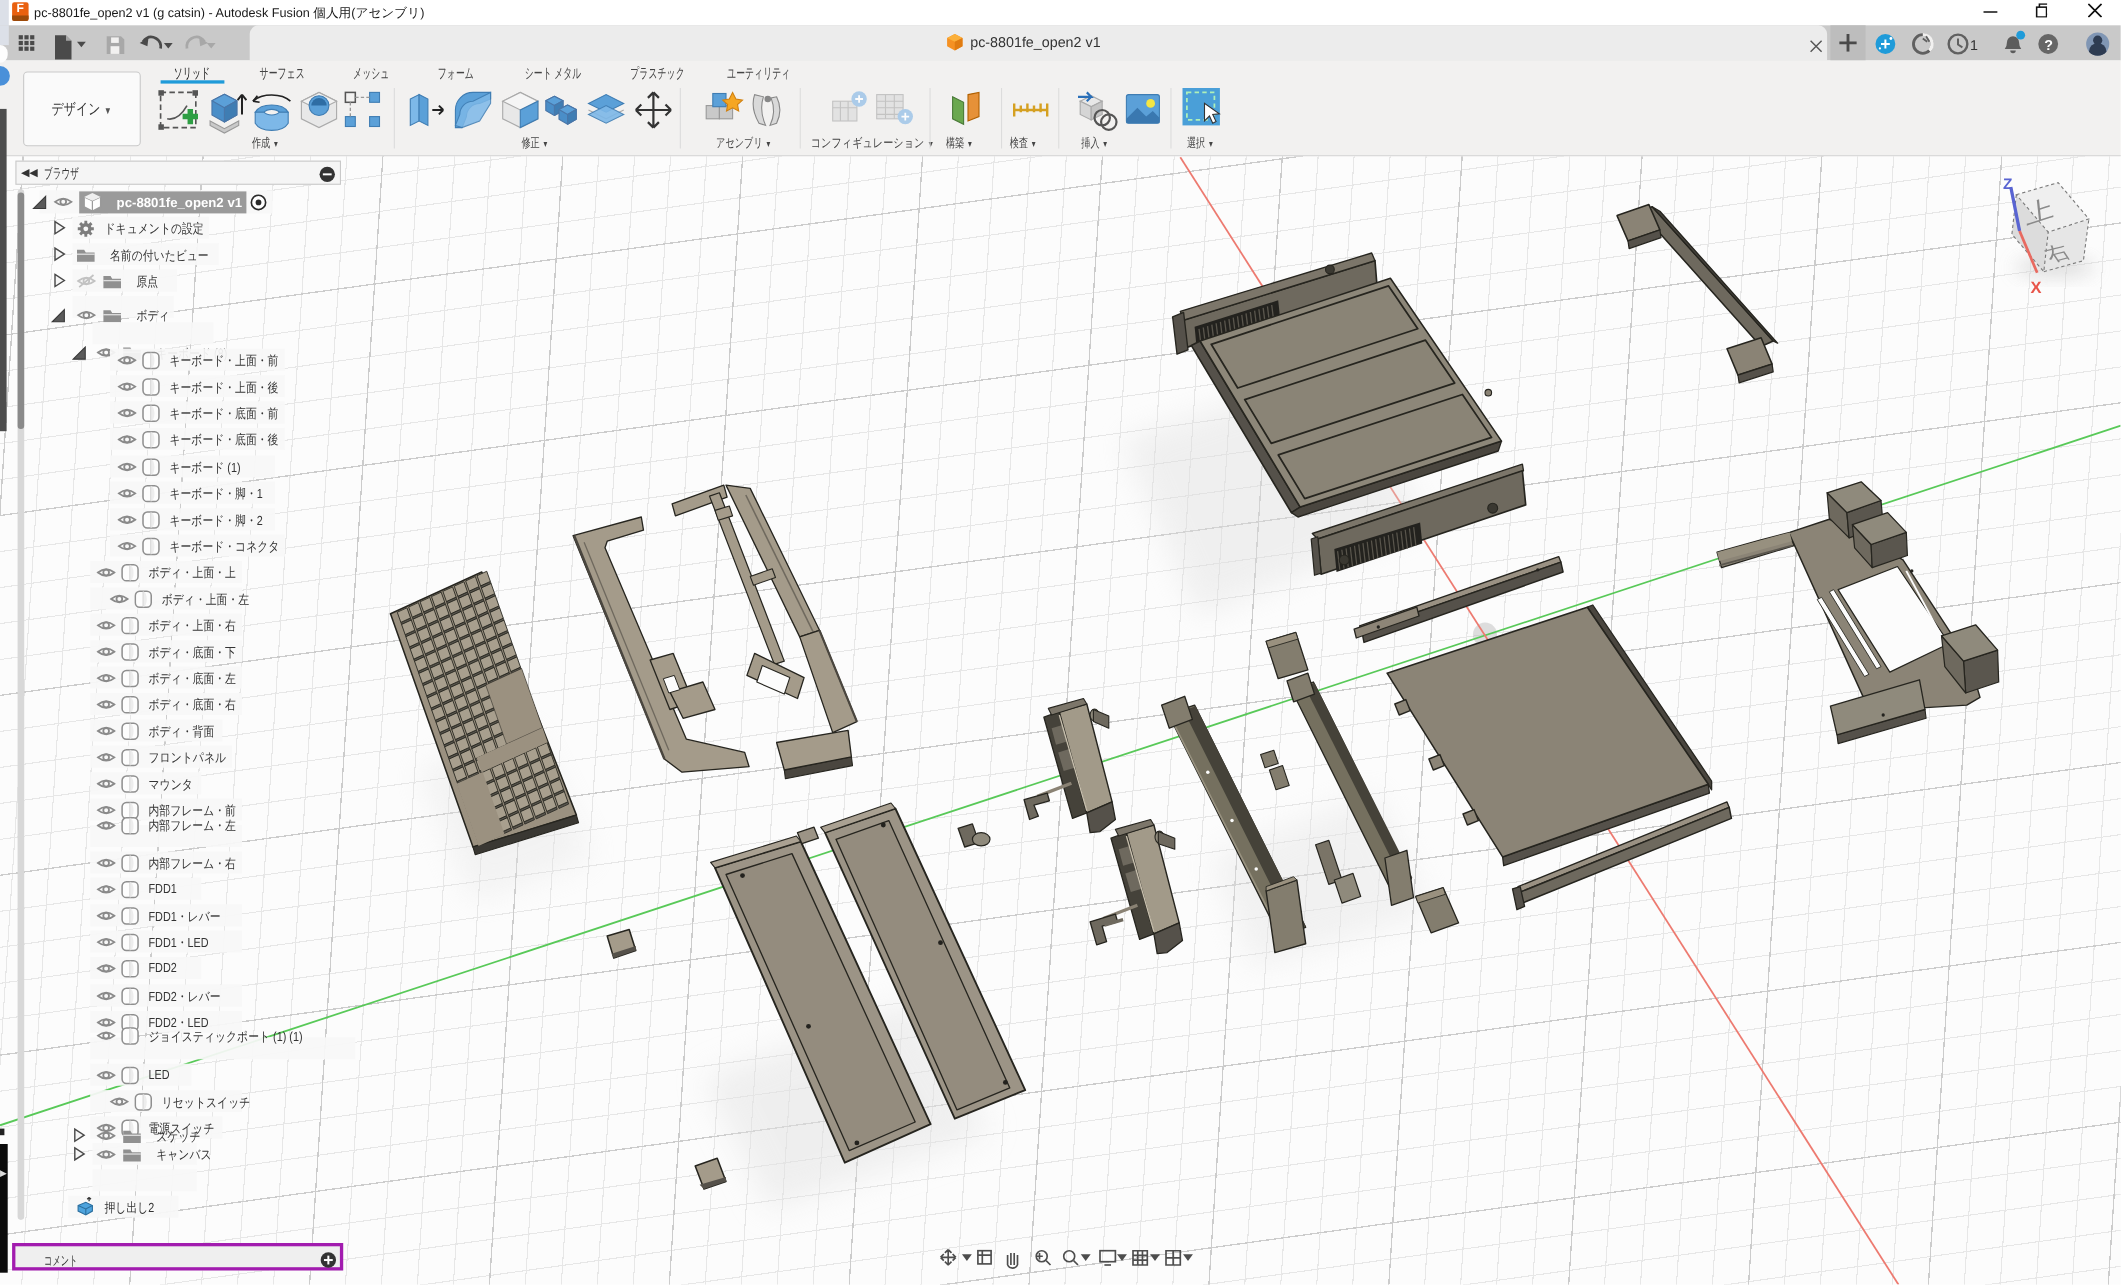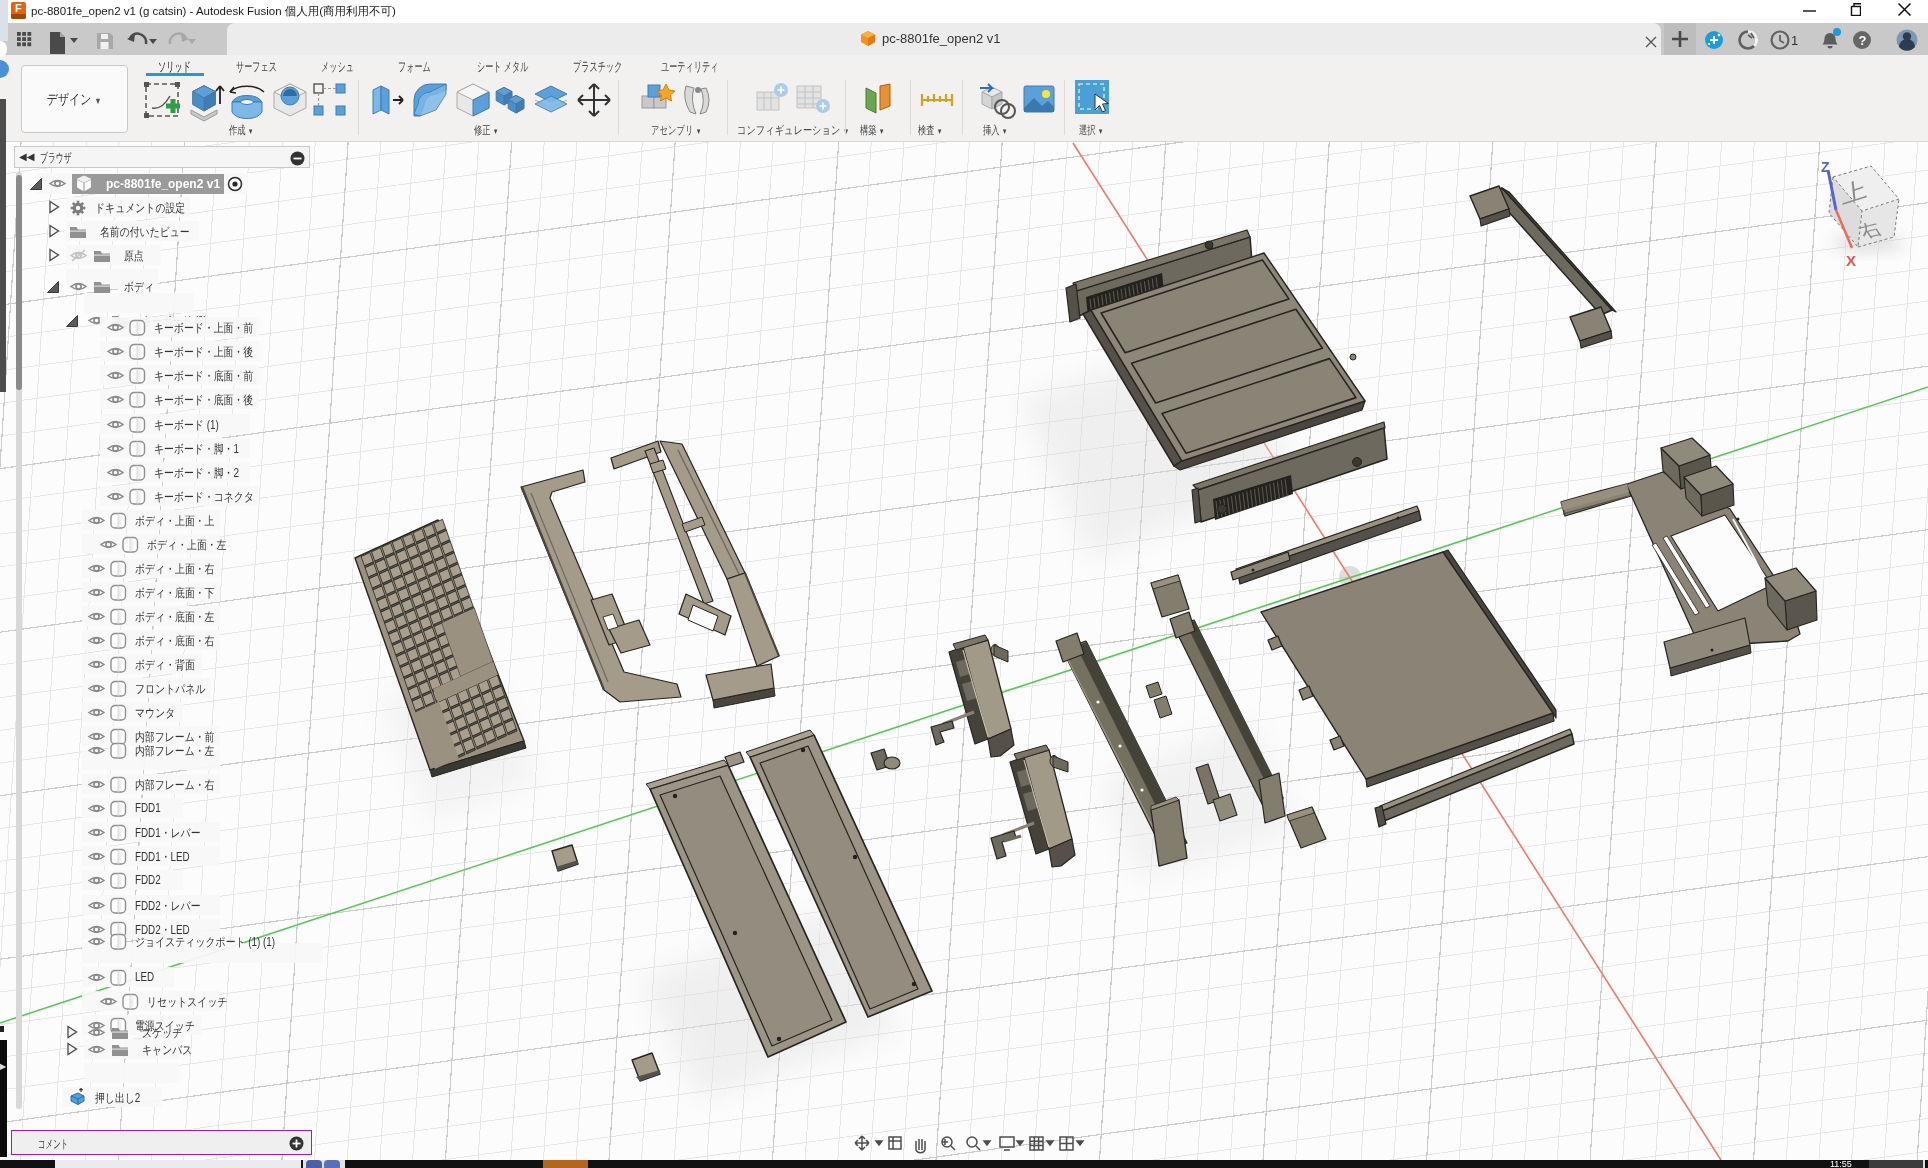--- a/index.html
+++ b/index.html
@@ -30,21 +30,21 @@
 background:
 repeating-linear-gradient(90deg,#cccccc 0 1.2px,transparent 1.2px 165px),
 repeating-linear-gradient(0deg,#cccccc 0 1.2px,transparent 1.2px 165px),
 repeating-linear-gradient(90deg,#e7e7e7 0 1px,transparent 1px 33px),
 repeating-linear-gradient(0deg,#e7e7e7 0 1px,transparent 1px 33px);
 transform-origin:4950px 4950px;
 transform:matrix(1,-0.138,-0.065,1,0,0);}
 #bheader{position:absolute;left:0;top:0;width:296px;height:22px;background:#f5f5f5;border:1px solid #c9c9c9;font-size:12.5px;color:#333}
 .trow{position:absolute;height:20px;background:rgba(248,248,248,0.93);font-size:12px;color:#333;white-space:nowrap}
 .jt{position:absolute;top:3px;font-size:12px;color:#333;white-space:nowrap;transform:scaleX(0.82);transform-origin:0 50%}
-#comment{position:absolute;left:11px;top:1130px;width:301px;height:25px;background:#efefef;border:1px solid #a21caf;font-size:12px;color:#333}
+#comment{position:absolute;left:11px;top:1130px;width:301px;height:25px;background:#efefef;border:3px solid #a21caf;font-size:12px;color:#333}
 
 #taskbar{position:absolute;left:0;top:1160px;width:1928px;height:8px;background:#111}
 </style></head>
 <body>
 <div id="app">
 <div id="canvas">
  <div id="gridwrap">
         <div id="gridplane"></div>
       </div>
  <svg id="scene" width="1928" height="1026" viewBox="0 142 1928 1026" style="position:absolute;left:0;top:0">
@@ -609,21 +609,21 @@
           <path d="M1030 1137 h13 v13 h-13 Z M1030 1141.3 h13 M1030 1145.6 h13 M1034.3 1137 v13 M1038.6 1137 v13"></path>
           <polygon points="1047,1141 1053,1141 1050,1145" fill="#4d4d4d"></polygon>
           <path d="M1060 1137 h13 v13 h-13 Z M1060 1143.5 h13 M1066.5 1137 v13"></path>
           <polygon points="1077,1141 1083,1141 1080,1145" fill="#4d4d4d"></polygon>
         </g>
       </svg>
 </div>
 <div id="titlebar">
       <div style="position:absolute;left:0;top:0;width:8px;height:23px;background:#dce0e8"></div>
  <div id="appicon"></div>
- <div class="txt">pc-8801fe_open2 v1 (g catsin) - Autodesk Fusion 個人用(商用利用不可)</div>
+ <div class="txt">pc-8801fe_open2 v1 (g catsin) - Autodesk Fusion 個人用(アセンブリ)</div>
  <svg class="winbtn" style="left:1803px;top:4px" width="13" height="13">
         <line x1="0" y1="7" x2="13" y2="7" stroke="#111" stroke-width="1.4"></line>
       </svg>
  <svg class="winbtn" style="left:1848px;top:3px" width="16" height="16">
         <rect x="3.5" y="3.5" width="9" height="9" fill="none" stroke="#111" stroke-width="1.4"></rect>
         <path d="M6 3.5 V0.7 H15.3 V10 H12.5" fill="none" stroke="#111" stroke-width="1.4"></path>
       </svg>
  <svg class="winbtn" style="left:1898px;top:3px" width="13" height="13">
         <path d="M0.5 0.5 L12.5 12.5 M12.5 0.5 L0.5 12.5" stroke="#111" stroke-width="1.5"></path>
       </svg>
@@ -1388,23 +1388,13 @@
 </div>
 <div id="edgeart">
       <div style="position:absolute;left:0;top:23px;width:8px;height:18px;background:#dce0e8"></div>
       <div style="position:absolute;left:0;top:41px;width:7px;height:16px;background:#fdfdfd;border-radius:0 8px 8px 0"></div>
       <div style="position:absolute;left:0;top:60px;width:9px;height:18px;background:#4a90d9;border-radius:0 9px 9px 0"></div>
       <div style="position:absolute;left:0;top:99px;width:6px;height:293px;background:#4d4d4d"></div>
       <div style="position:absolute;left:0;top:1026px;width:4px;height:6px;background:#222"></div>
       <div style="position:absolute;left:0;top:1040px;width:7px;height:117px;background:#0b0b0b"></div>
       <div style="position:absolute;left:0;top:1062px;width:6px;height:10px;background:#0b0b0b;color:#ddd;font-size:8px">▶</div>
     </div>
-<div id="taskbar">
-      <div style="position:absolute;left:55px;top:0;width:246px;height:8px;background:#ebebeb"></div>
-      <div style="position:absolute;left:303px;top:0;width:42px;height:8px;background:#dfe3ee"></div>
-      <div style="position:absolute;left:306px;top:0px;width:16px;height:8px;background:#4a5fa8;border-radius:4px 4px 0 0"></div>
-      <div style="position:absolute;left:324px;top:0px;width:16px;height:8px;background:#5a6fb8;border-radius:4px 4px 0 0"></div>
-      <div style="position:absolute;left:543px;top:0;width:45px;height:8px;background:#b5651d"></div>
-      <div style="position:absolute;left:1869px;top:0;width:54px;height:8px;background:#3c3c3c"></div>
-      <div style="position:absolute;left:1923px;top:0;width:2px;height:8px;background:#ddd"></div>
-      <div style="position:absolute;left:1830px;top:0;width:36px;height:8px;color:#fff;font-size:9px;line-height:8px">11:55</div>
-    </div>
 </div>
 
 </body></html>

